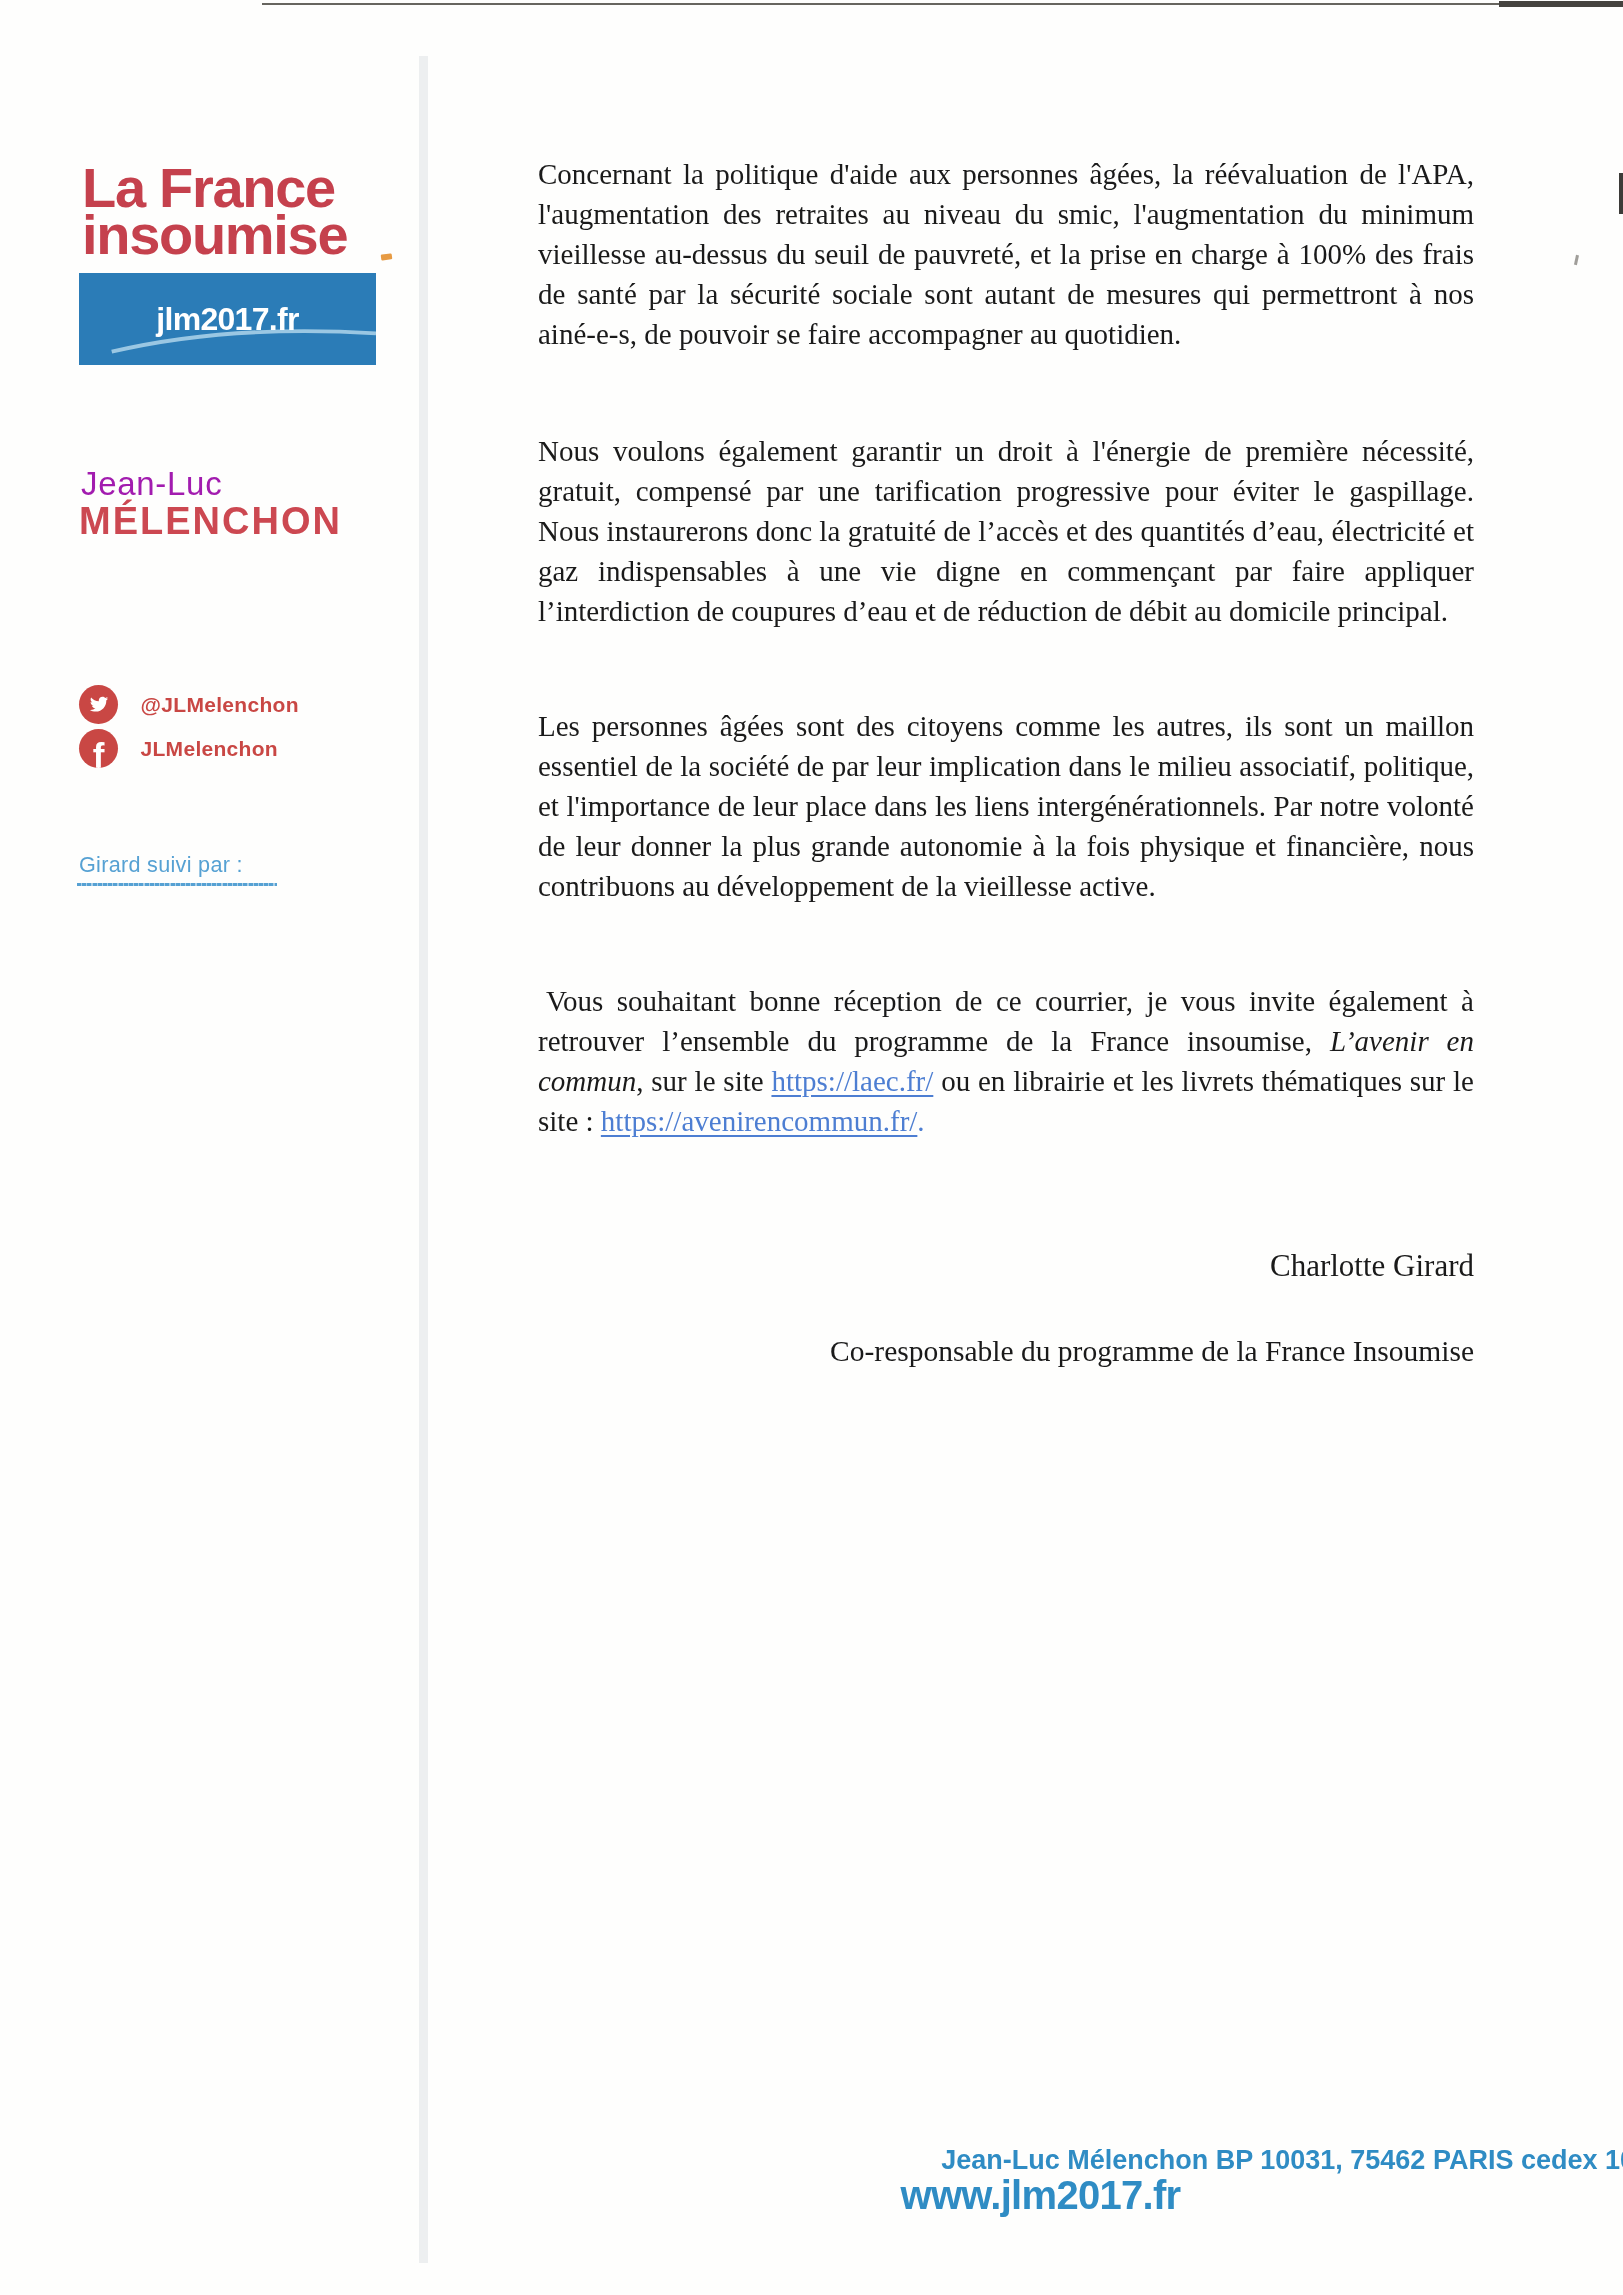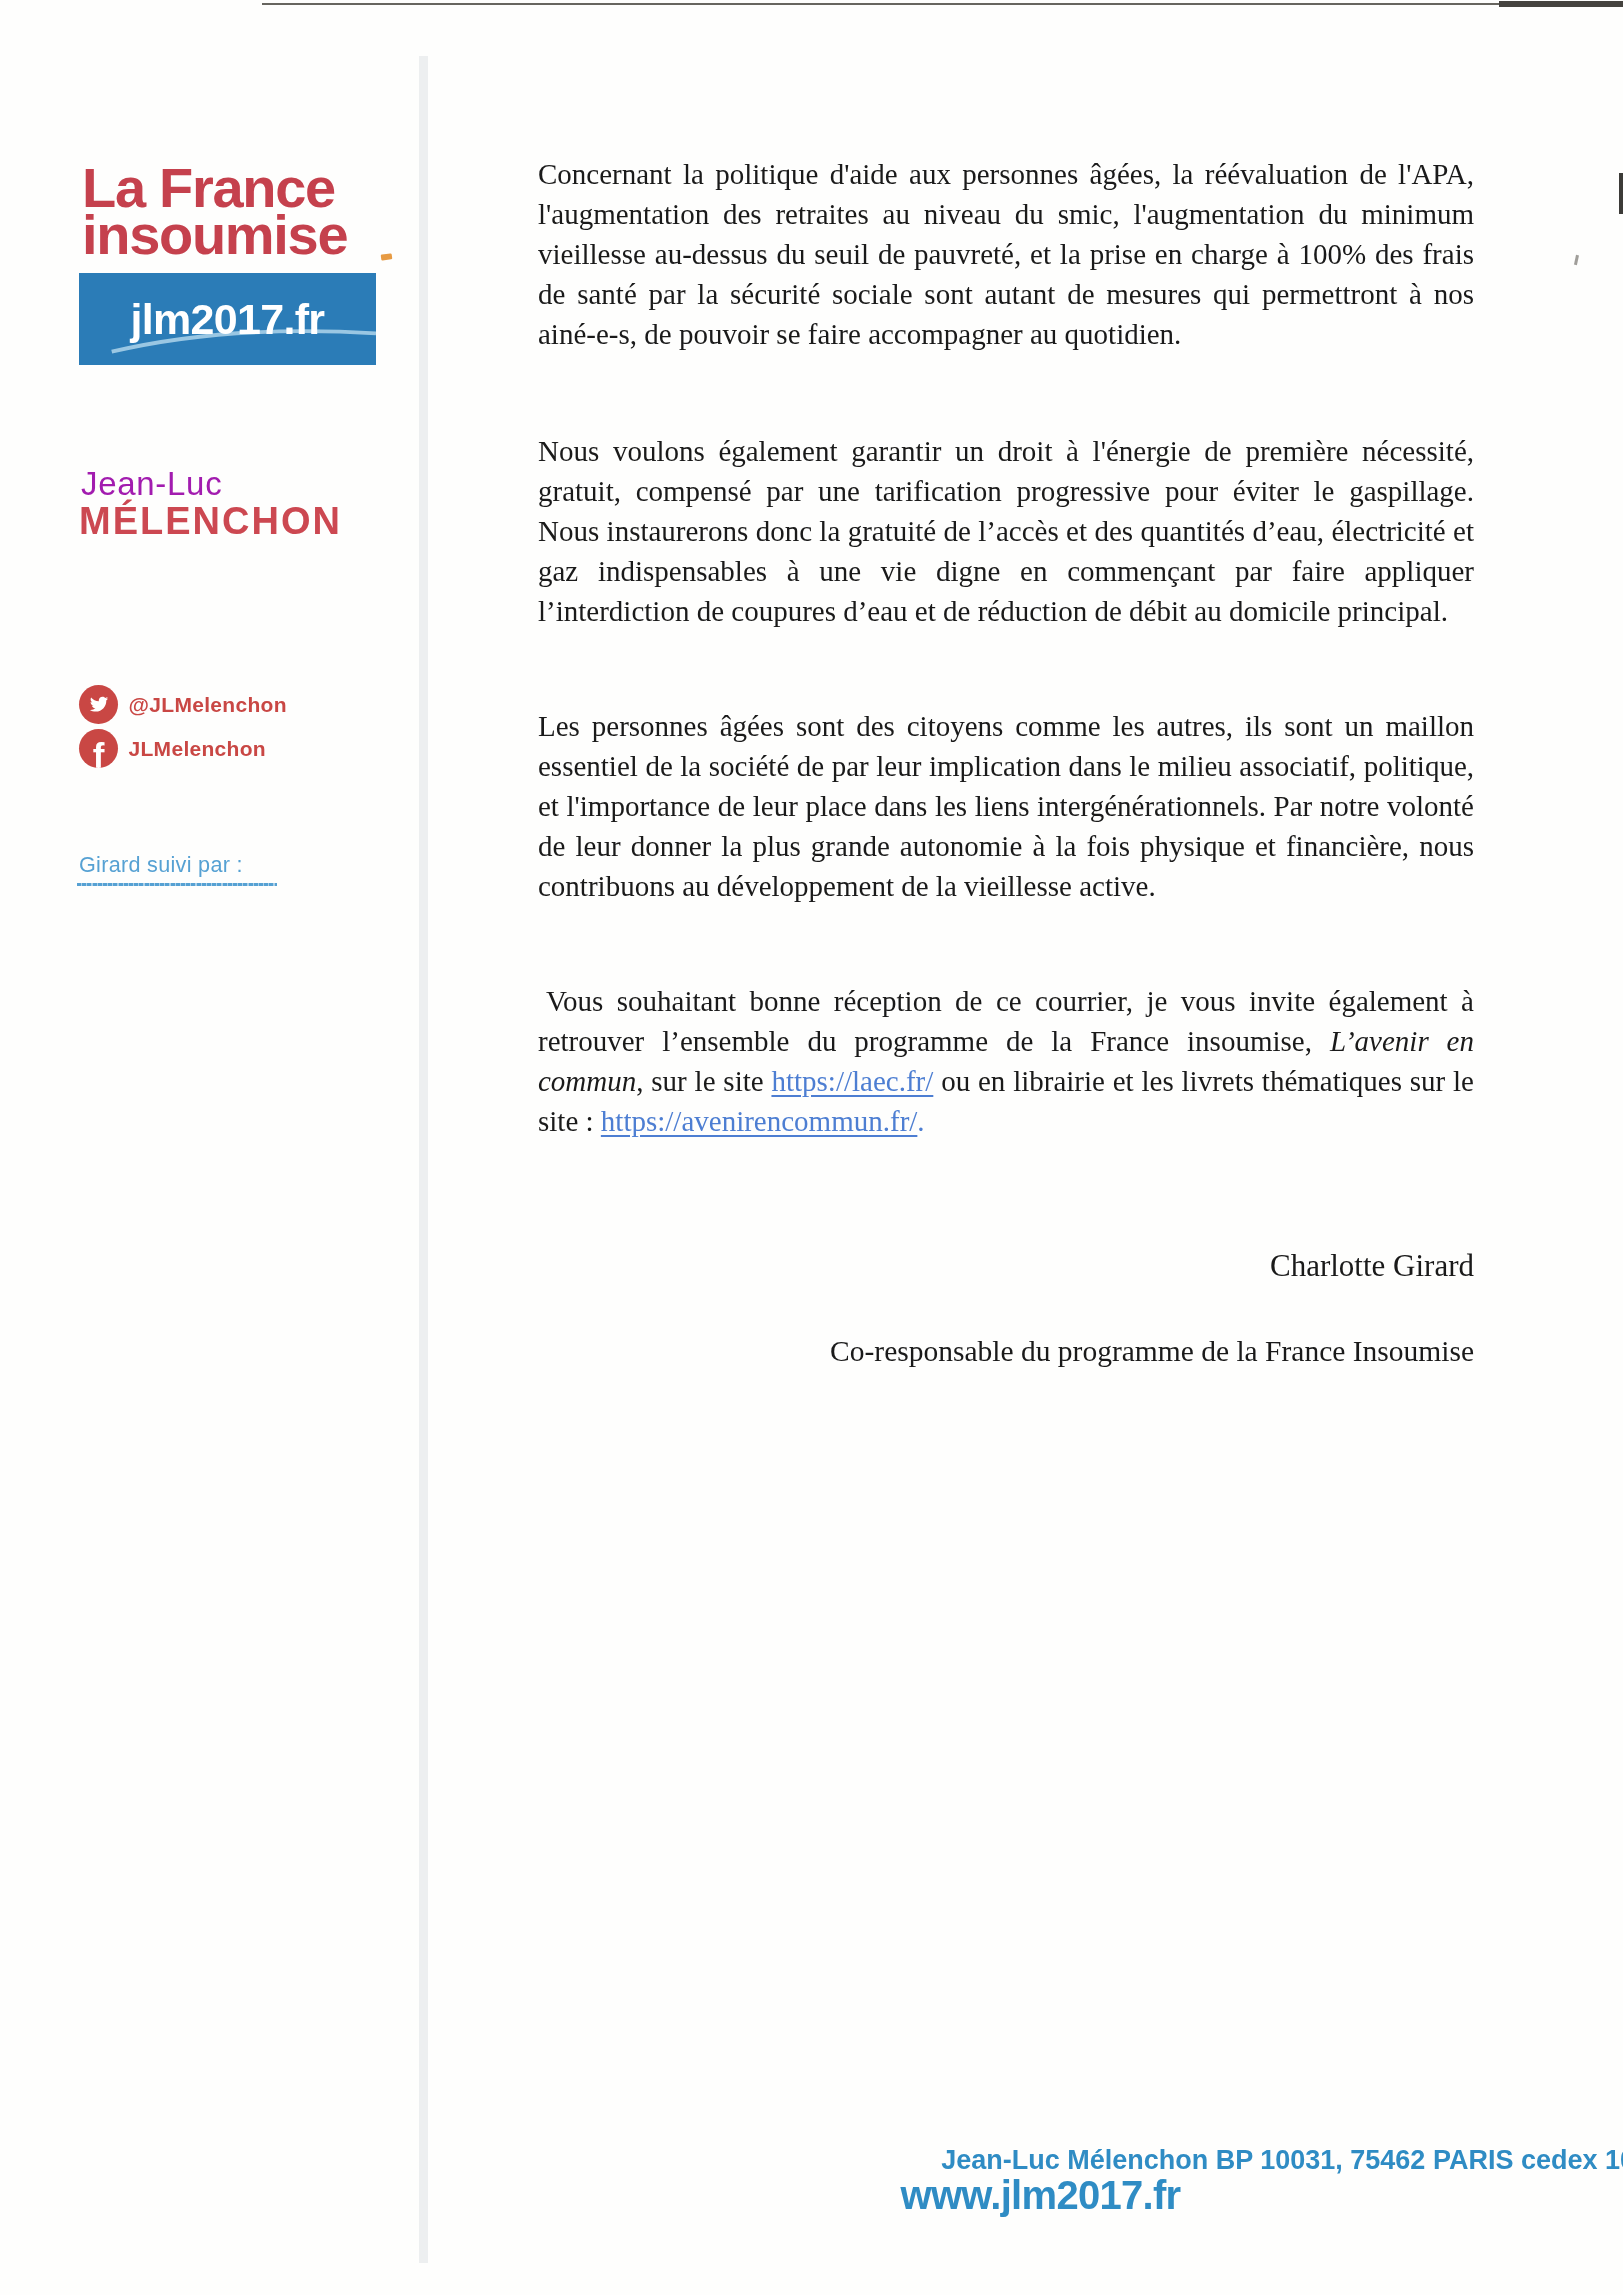--- a/index.html
+++ b/index.html
@@ -24,38 +24,38 @@
     left:82px; top:164px;
     font-family:"Liberation Sans", sans-serif; font-weight:700;
     color:var(--logo_red, #c5414d);
     font-size:56px; line-height:47px; letter-spacing:-1.3px;
   }
   .badge {
     left:79px; top:273px; width:297px; height:92px;
     background:var(--badge_blue, #2b7cb7); color:#ffffff;
     display:flex; align-items:center; justify-content:center;
     font-family:"Liberation Sans", sans-serif; font-weight:700;
-    font-size:43px; letter-spacing:-0.7px;
+    font-size:32px; letter-spacing:-0.7px;
   }
   .badge svg { position:absolute; left:0; top:0; width:100%; height:100%; }
   .badge span { position:relative; }
 
   .cand-first { left:81px; top:465px; font:400 33px "Liberation Sans", sans-serif; color:#a21caf; letter-spacing:0.7px; }
   .cand-last  { left:79px; top:500px; font:700 38px "Liberation Sans", sans-serif; color:var(--candidate_red, #cc4851); letter-spacing:2px; }
 
   .social-row { display:flex; align-items:center; gap:10.5px; left:79px; }
   #social-twitter  { top:685px; }
   #social-facebook { top:729px; }
   .social-icon {
     width:39px; height:39px; border-radius:50%;
     background:var(--social_red, #c94744);
     display:flex; align-items:center; justify-content:center;
     overflow:hidden; flex:0 0 auto;
   }
-  .social-handle { font:700 21px "Liberation Sans", sans-serif; color:var(--social_red, #c94744); letter-spacing:0.3px; }
+  .social-handle { font:700 21px "Liberation Sans", sans-serif; color:var(--social_red, #c94744); letter-spacing:0.3px;margin-left:12px; }
   .fb-glyph { color:#fff; font:700 35px "Liberation Sans", sans-serif; position:relative; top:7.2px; }
 
   .dossier { left:79px; top:852px; font:400 21.6px "Liberation Sans", sans-serif; color:var(--dossier_blue, #56a1d3); letter-spacing:0.3px; }
   .dossier-line {
     left:77px; top:883px; width:200px; height:3.3px;
     background:repeating-linear-gradient(90deg, var(--dossier_blue, #56a1d3) 0 3.9px, rgba(86,161,211,.5) 3.9px 5.2px);
   }
 
   
   .para {

